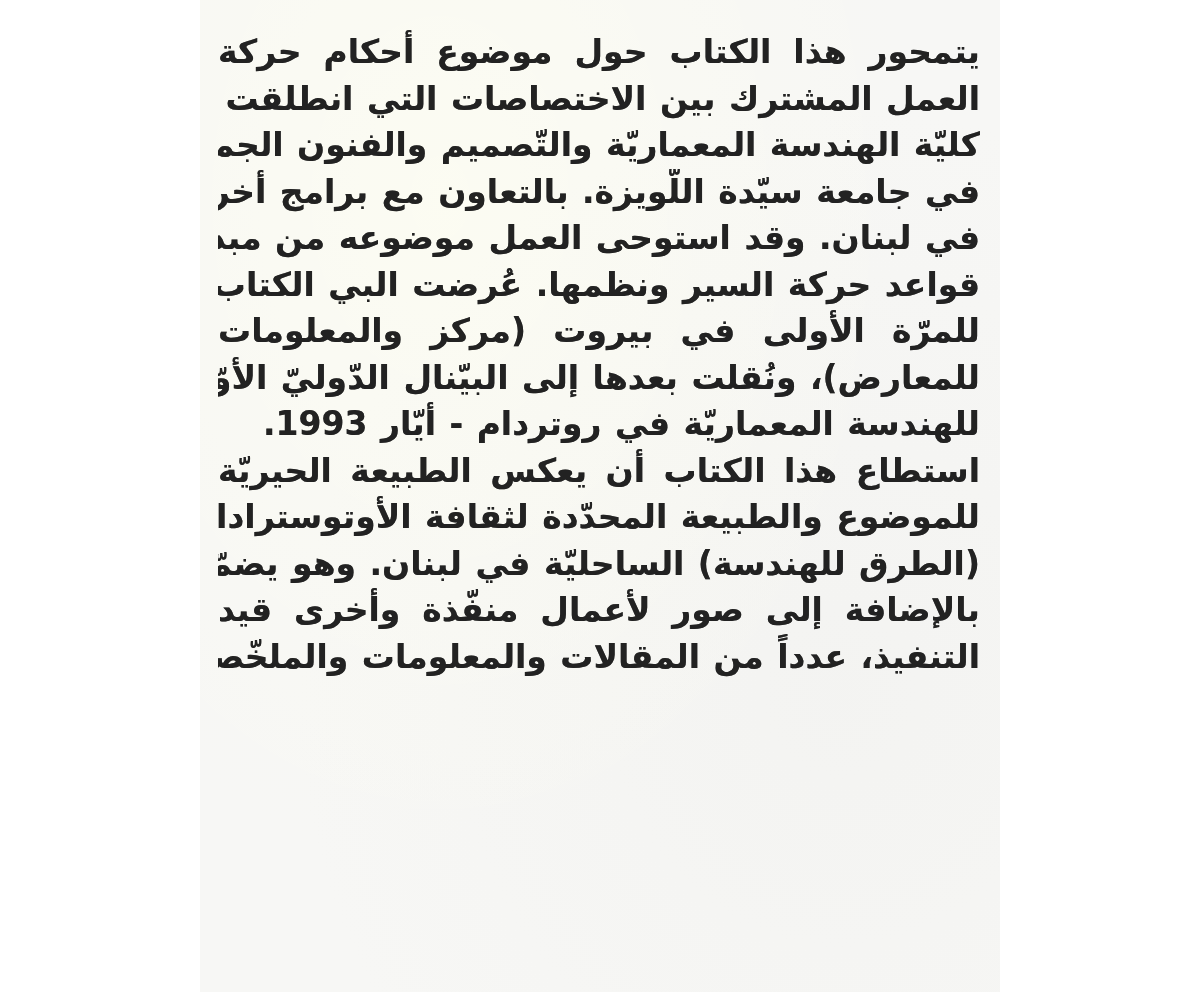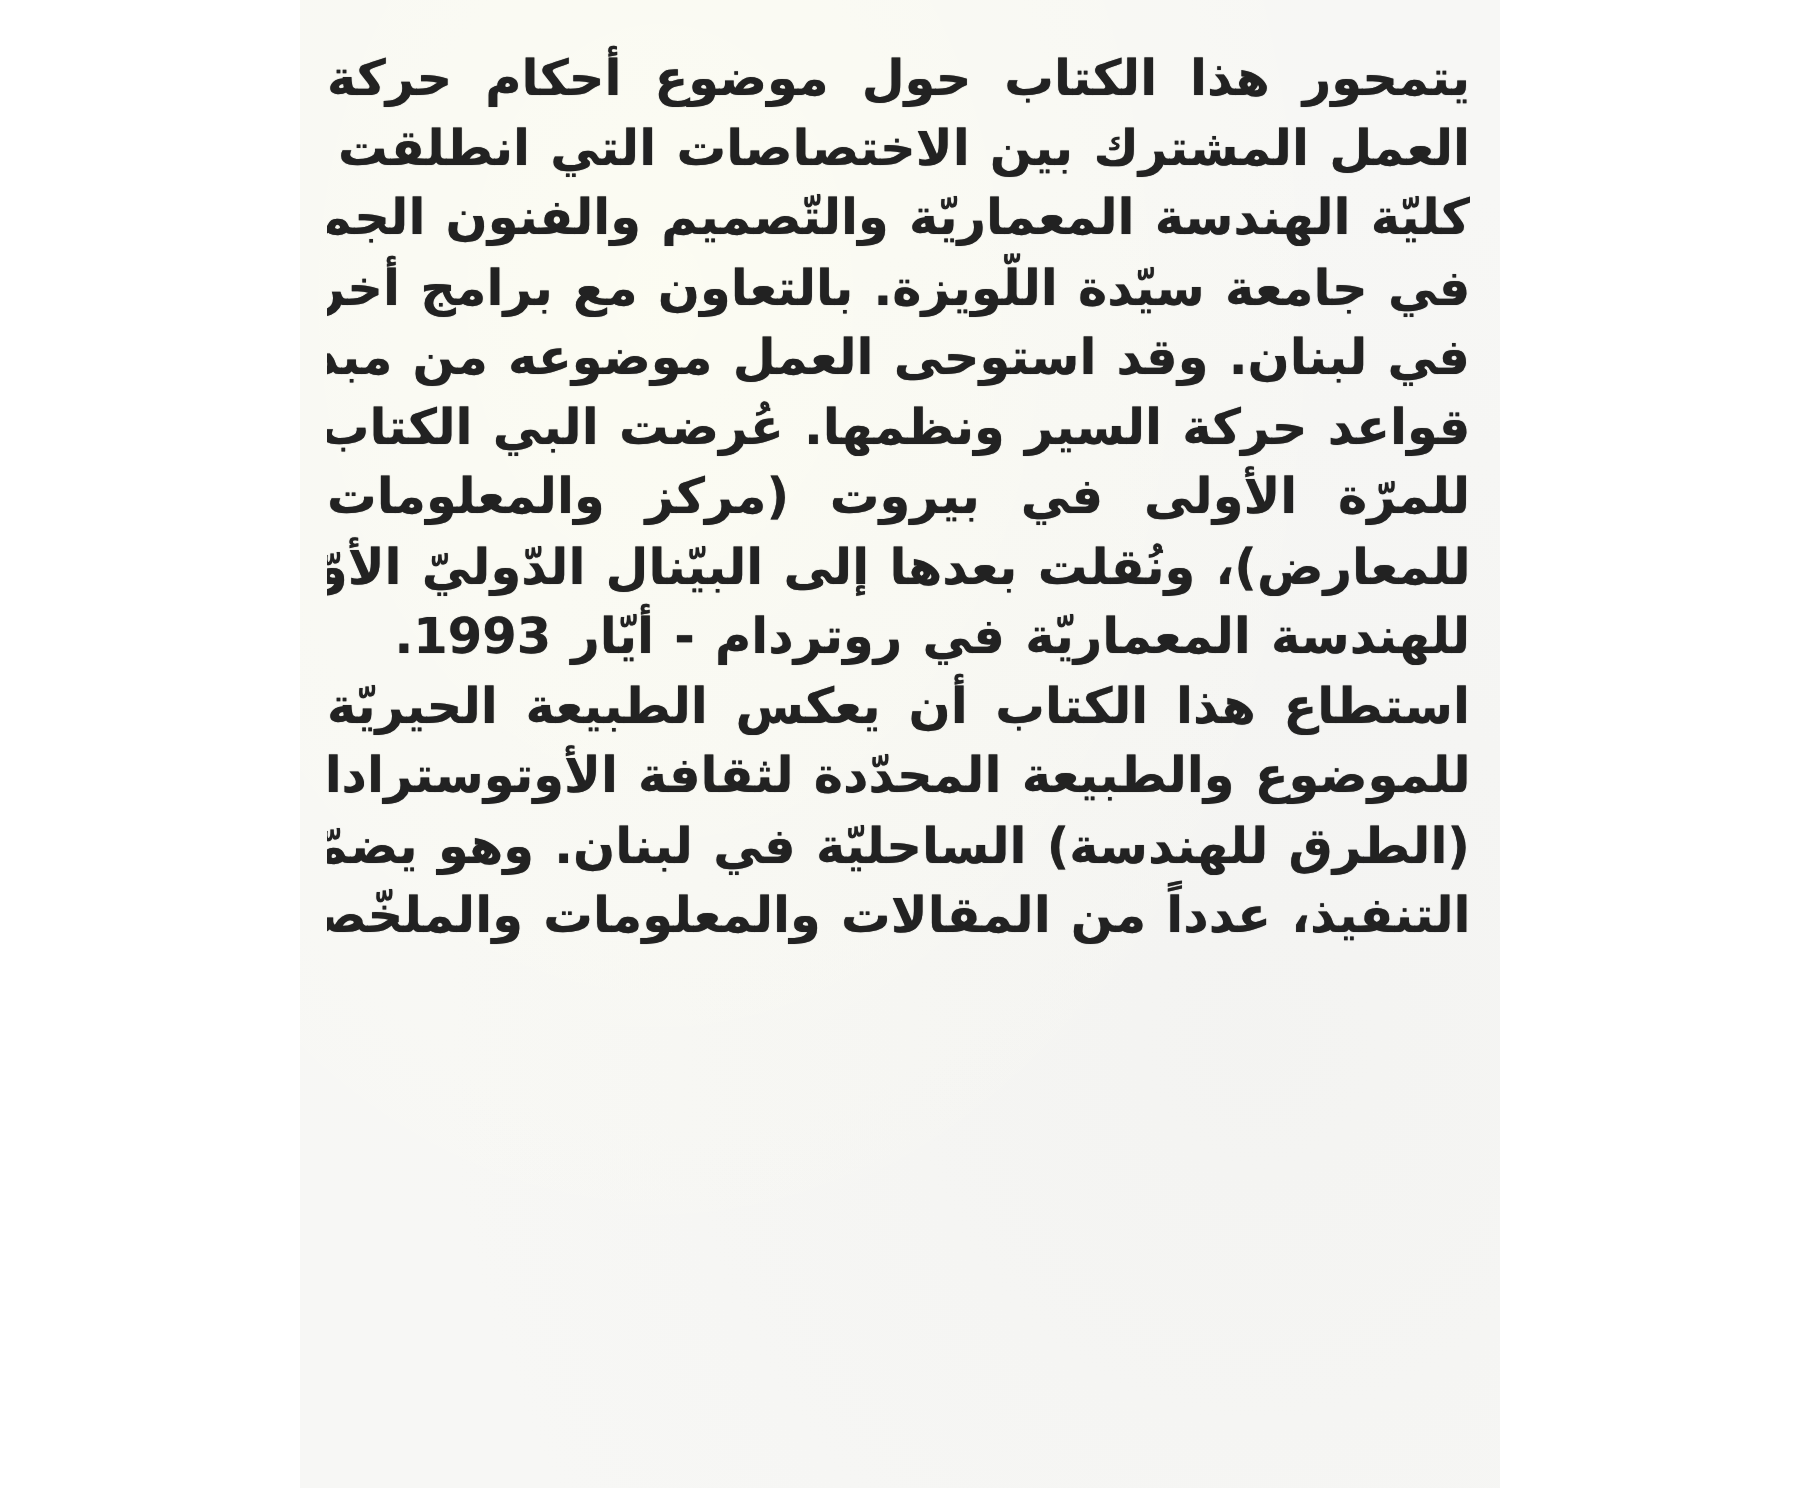--- a/index.html
+++ b/index.html
@@ -64,15 +64,16 @@
     <span class="line">كليّة الهندسة المعماريّة والتّصميم والفنون الجميلة</span>
     <span class="line">في جامعة سيّدة اللّويزة. بالتعاون مع برامج أخرى</span>
     <span class="line">في لبنان. وقد استوحى العمل موضوعه من مبدأ</span>
     <span class="line">قواعد حركة السير ونظمها. عُرضت البي الكتاب</span>
     <span class="line">للمرّة الأولى في بيروت (مركز والمعلومات</span>
     <span class="line">للمعارض)، ونُقلت بعدها إلى البيّنال الدّوليّ الأوّل</span>
     <span class="line last">للهندسة المعماريّة في روتردام - أيّار 1993.</span>
     <span class="line">استطاع هذا الكتاب أن يعكس الطبيعة الحيريّة</span>
     <span class="line">للموضوع والطبيعة المحدّدة لثقافة الأوتوسترادات</span>
     <span class="line">(الطرق للهندسة) الساحليّة في لبنان. وهو يضمّ،</span>
+    <span class="line">بالإضافة إلى صور لأعمال منفّذة وأخرى قيد</span>
     <span class="line">التنفيذ، عدداً من المقالات والمعلومات والملخّصات</span>
   </div>
 </div>
 
 </body></html>

